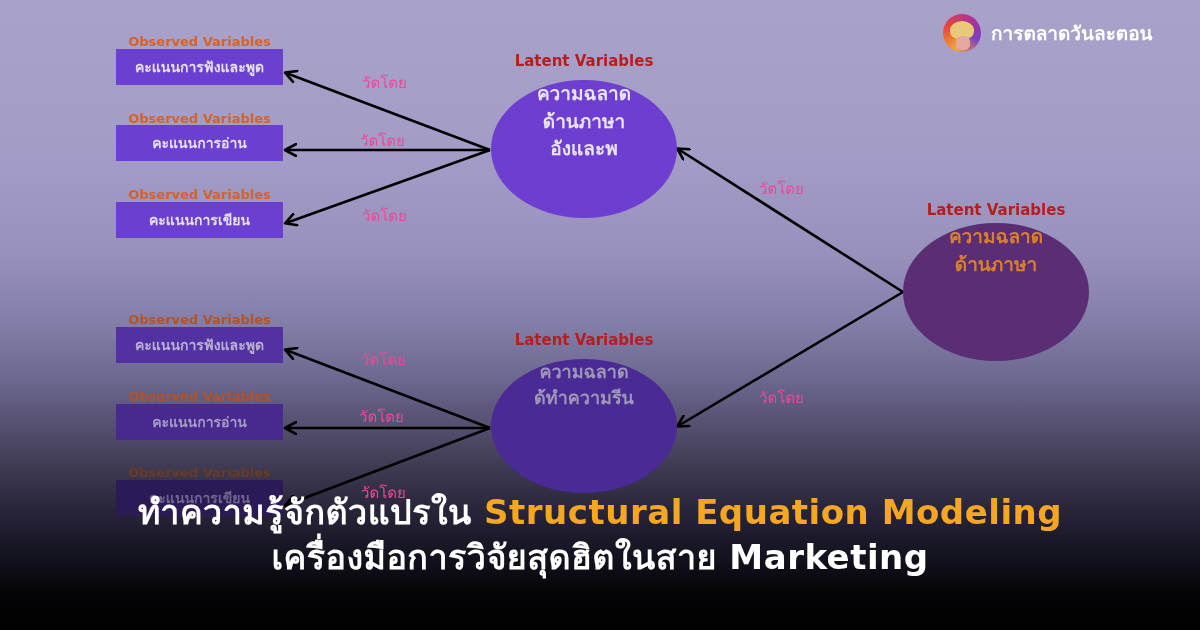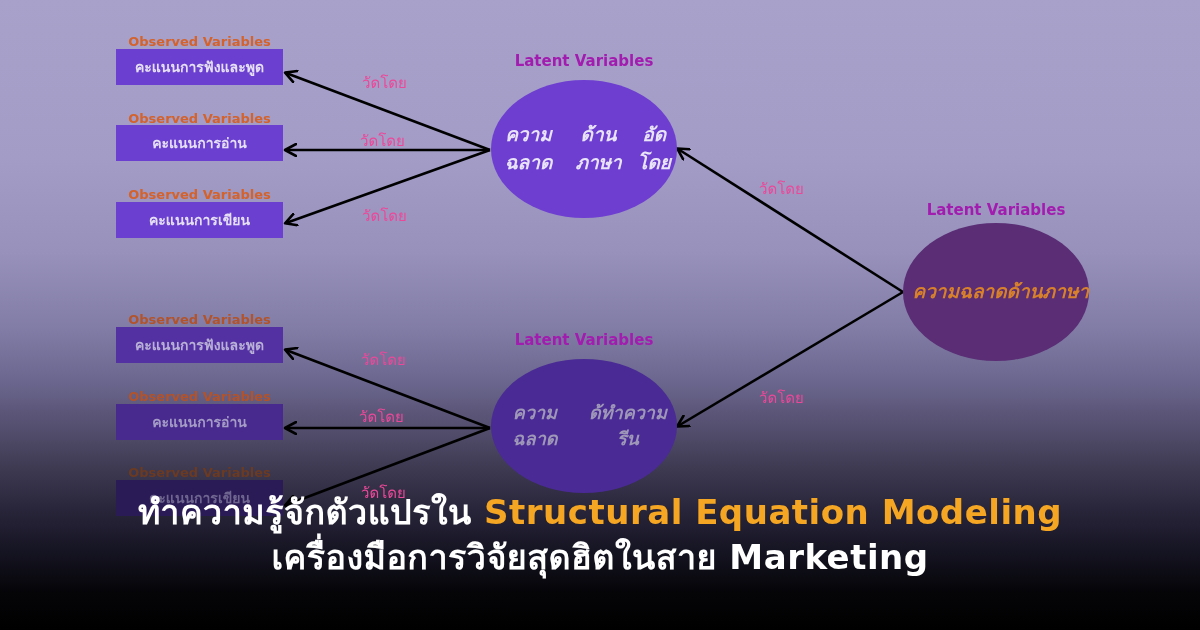--- a/index.html
+++ b/index.html
@@ -25,26 +25,26 @@
       font-size: 14px; font-weight: bold; white-space: nowrap;
     }
     .obs-box.dim { background: #5431a3; color: #b8b0d6; }
     .obs-box.dim2 { background: #482a8e; color: #a59cc6; }
     .obs-box.dim3 { background: #2a1a56; color: #6f6690; }
     .obs-label.dim { color: #b3532a; }
     .obs-label.dim3 { color: #6b3a22; }
 
     .lat-label {
       position: absolute; text-align: center; width: 200px;
-      font-size: 15px; font-weight: bold; color: #a21caf; white-space: nowrap;
+      font-size: 15px; font-weight: bold; color: #b91c1c; white-space: nowrap;
     }
     .lat-ellipse {
       position: absolute; border-radius: 50%;
-      display: flex; flex-direction: row; align-items: center; justify-content: flex-end;
-      font-weight: bold; text-align: center; line-height: 1.45; font-style: italic;
+      display: flex; flex-direction: column; align-items: center; justify-content: flex-start;
+      font-weight: bold; text-align: center; line-height: 1.45;
     }
     .lat-ellipse span { display: block; }
 
     .measure-label {
       position: absolute; font-size: 15px; color: #ec4899; white-space: nowrap;
     }
 
     .brand {
       position: absolute; left: 943px; top: 14px; display: flex; align-items: center; gap: 10px;
     }
@@ -121,33 +121,40 @@
   <div class="measure-label" style="left:359px; top:405px;">วัดโดย</div>
   <div class="measure-label" style="left:361px; top:481px;">วัดโดย</div>
 
   <div class="measure-label" style="left:759px; top:177px;">วัดโดย</div>
   <div class="measure-label" style="left:759px; top:386px;">วัดโดย</div>
 
   <div class="lat-label" style="left:484px; top:52px;">Latent Variables</div>
   <div class="lat-ellipse" style="left:491px; top:80px; width:186px; height:138px; background:#6e3ed1; color:#e9e4f7; font-size:19px;">
     <span>ความฉลาด</span>
     <span>ด้านภาษา</span>
-    <span>อัดโดย</span>
+    <span>อังและพ</span>
   </div>
 
   <div class="lat-label" style="left:484px; top:331px;">Latent Variables</div>
   <div class="lat-ellipse" style="left:491px; top:359px; width:186px; height:134px; background:#4a2a95; color:#9e97b8; font-size:18px;">
     <span>ความฉลาด</span>
     <span>ด้ทำความรีน</span>
   </div>
 
   <div class="lat-label" style="left:896px; top:201px;">Latent Variables</div>
   <div class="lat-ellipse" style="left:903px; top:223px; width:186px; height:138px; background:#5a2d75; color:#d9812a; font-size:19px;">
     <span>ความฉลาด</span>
     <span>ด้านภาษา</span>
   </div>
 
+  <div class="brand">
+    <div class="brand-avatar">
+      <div class="hat"></div>
+      <div class="face"></div>
+    </div>
+    <div class="brand-name">การตลาดวันละตอน</div>
+  </div>
 
   <div class="headline l1">
     <span>ทำความรู้จักตัวแปรใน </span><span class="accent">Structural Equation Modeling</span>
   </div>
   <div class="headline l2">เครื่องมือการวิจัยสุดฮิตในสาย Marketing</div>
 </div>
 
 </body></html>

